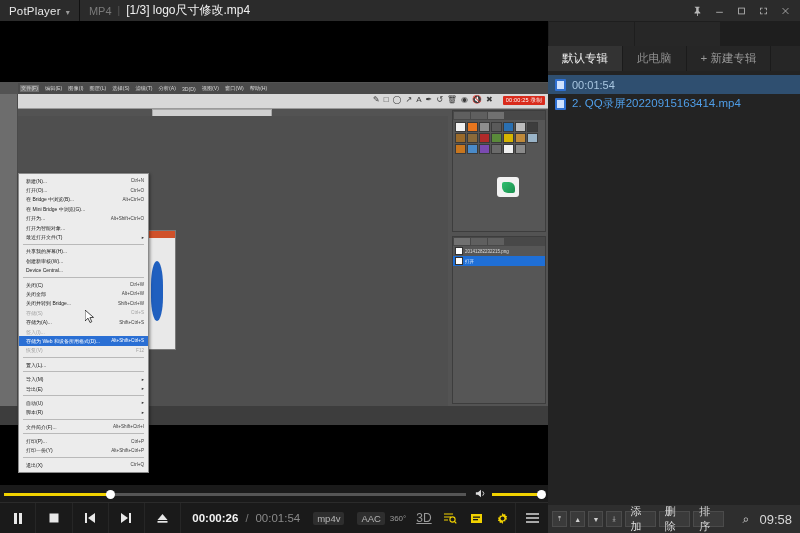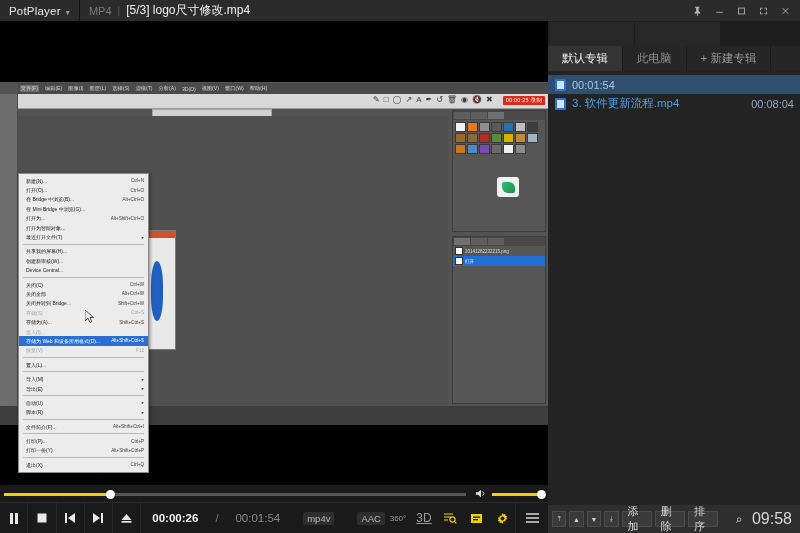--- a/index.html
+++ b/index.html
@@ -160,21 +160,21 @@
   }
   .pb-btn {
     width: 17px; height: 16px; background: #3a3a3a; border: 1px solid #4b4b4b;
     display: flex; align-items: center; justify-content: center; color: #d0d0d0; font-size: 7px;
   }
   .pb-txt {
     height: 16px; padding: 0 5px; background: #3a3a3a; border: 1px solid #4b4b4b;
     display: flex; align-items: center; color: #dcdcdc; font-size: 11px;
   }
   .pb-search { margin-left: 8px; color: #cfcfcf; font-size: 12px; width: 24px; text-align: center; }
-  .pb-clock { margin-left: auto; color: #d8d8d8; font-size: 16px; padding-right: 4px; }
+  .pb-clock { margin-left: auto; color: #d8d8d8; font-size: 13px; padding-right: 4px; }
 
   
   .controls {
     position: absolute; left: 0; top: 485px; width: 548px; height: 48px; background: #1a1a1a;
   }
   .seekrow { position: absolute; left: 0; top: 3px; width: 548px; height: 12px; display: flex; align-items: center; }
   .seek { position: relative; margin-left: 4px; width: 462px; height: 3px; background: #555; }
   .seek .fill { position: absolute; left: 0; top: 0; height: 3px; background: #f2d200; width: 23%; }
   .seek .knob {
     position: absolute; left: 23%; top: 50%; width: 9px; height: 9px; margin-left: -4.5px;
@@ -185,21 +185,21 @@
   .vol .knob { position: absolute; right: -1px; top: 50%; width: 9px; height: 9px; margin-top: -4.5px; border-radius: 50%; background: #fff; }
 
   .btnrow {
     position: absolute; left: 0; top: 17px; width: 548px; height: 31px;
     display: flex; align-items: center; border-top: 1px solid #2b2b2b;
   }
   .cbtn {
     width: 37px; height: 31px; display: flex; align-items: center; justify-content: center;
     color: #e8e8e8; border-right: 1px solid #262626;
   }
-  .time-wrap { display: flex; align-items: center; padding-left: 11px; gap: 17px; }
+  .time-wrap { display: flex; align-items: center; padding-left: 11px; gap: 7px; }
   .t-cur { color: #f2f2f2; font-size: 11.5px; font-weight: bold; }
   .t-sep { color: #7a7a7a; font-size: 11px; }
   .t-tot { color: #8a8a8a; font-size: 11.5px; }
   .codec {
     margin-left: 6px; background: #2e2e2e; color: #b5b5b5; font-size: 9.5px;
     padding: 1px 4px; border-radius: 2px;
   }
   .right-ctrls { margin-left: auto; display: flex; align-items: center; }
   .rbtn { width: 26px; height: 37px; display: flex; align-items: center; justify-content: center; color: #f2d200; font-size: 10px; }
   .rbtn.dim { color: #9a9a9a; }
@@ -210,21 +210,21 @@
 
 <div id="app">
 
   <div class="titlebar">
     <div class="tb-brand">
       <span>PotPlayer</span><span class="tb-caret">▾</span>
     </div>
     <div class="tb-sep"></div>
     <div class="tb-fmt">MP4</div>
     <div class="tb-bar">|</div>
-    <div class="tb-title">[5/3] logo尺寸修改.mp4</div>
+    <div class="tb-title">[1/3] logo尺寸修改.mp4</div>
     <div class="tb-spacer"></div>
     <div class="wbtns">
       <div class="wbtn">
         <svg width="10" height="10" viewBox="0 0 12 12">
             <path d="M3 1h6v1H8v4l2 2v1H7v3H6V9H3V8l2-2V2H4z" fill="#b8b8b8"></path>
           </svg>
       </div>
       <div class="wbtn">
         <svg width="11" height="10" viewBox="0 0 12 12">
             <rect x="2" y="7" width="8" height="1" fill="#b8b8b8"></rect>
@@ -485,22 +485,22 @@
       <div class="pl-stab add">+ 新建专辑</div>
     </div>
 
     <div class="pl-list">
       <div class="pl-item sel">
         <span class="pl-ico"></span>
         <span class="pl-dur">00:01:54</span>
       </div>
       <div class="pl-item">
         <span class="pl-ico"></span>
-        <span class="pl-name">3. 软件更新流程.mp4</span>
-        <span class="pl-dur">00:08:04</span>
+        <span class="pl-name">2. QQ录屏20220915163414.mp4</span>
+        <span class="pl-dur"></span>
       </div>
     </div>
 
     <div class="pl-bottom">
       <div class="pb-btn">⤒</div>
       <div class="pb-btn">▲</div>
       <div class="pb-btn">▼</div>
       <div class="pb-btn">⤓</div>
       <div class="pb-txt">添加</div>
       <div class="pb-txt">删除</div>

